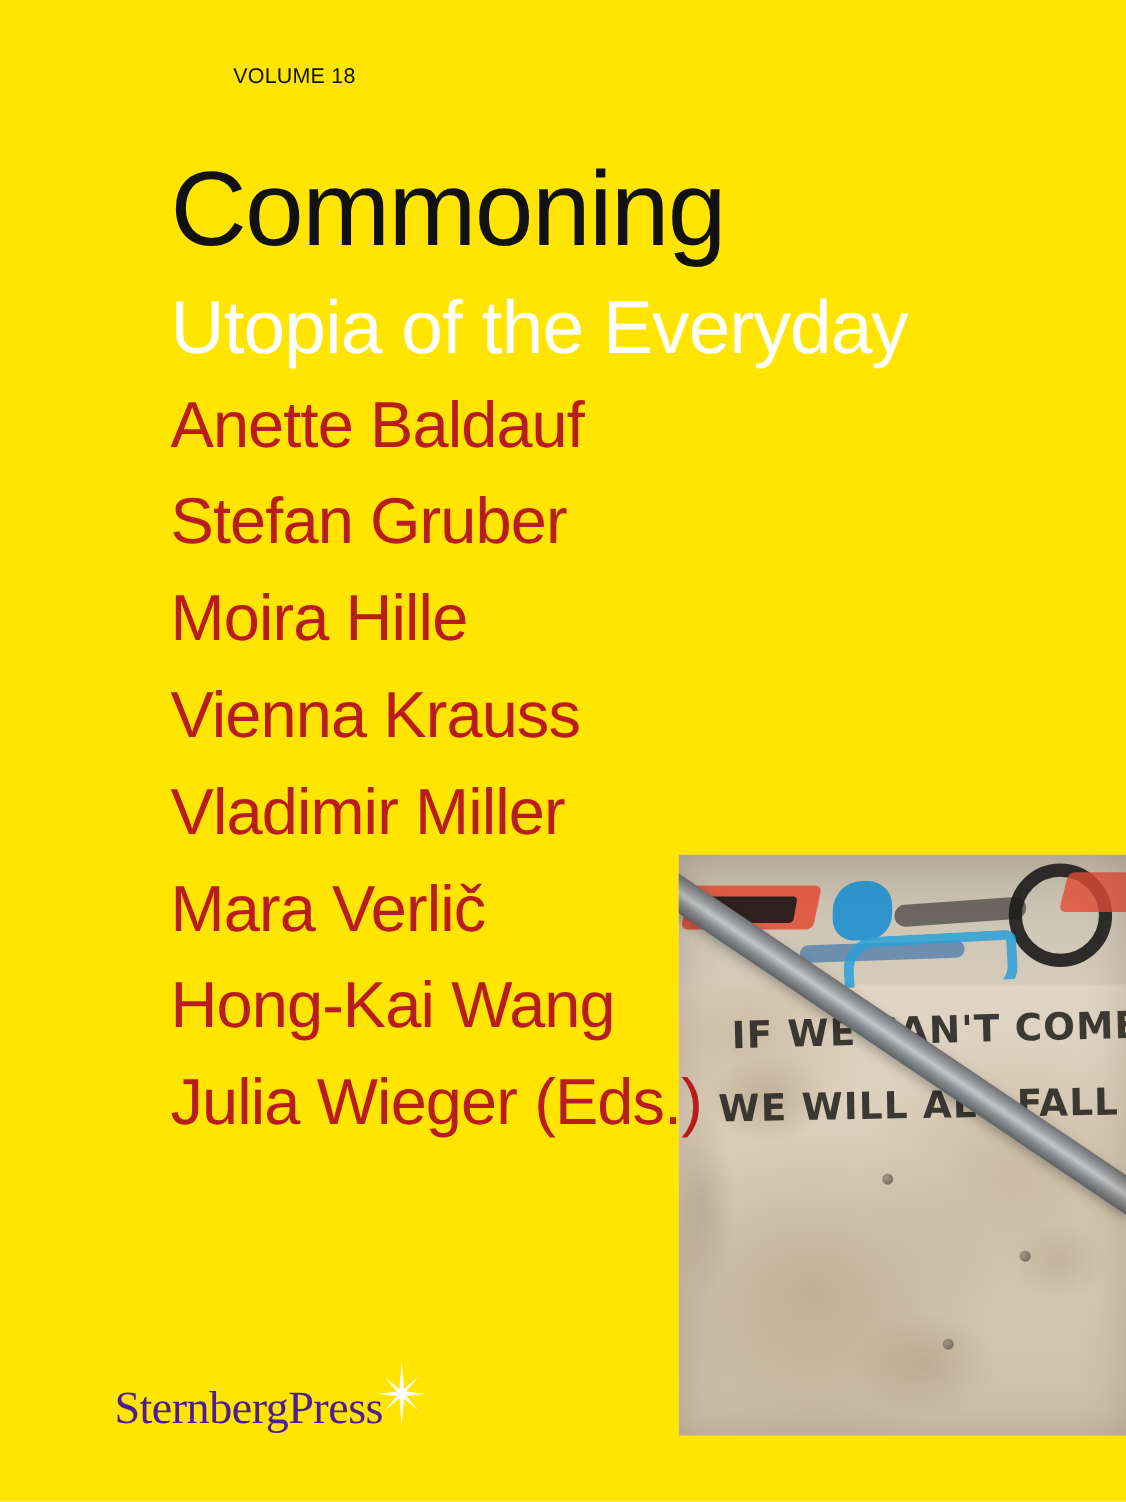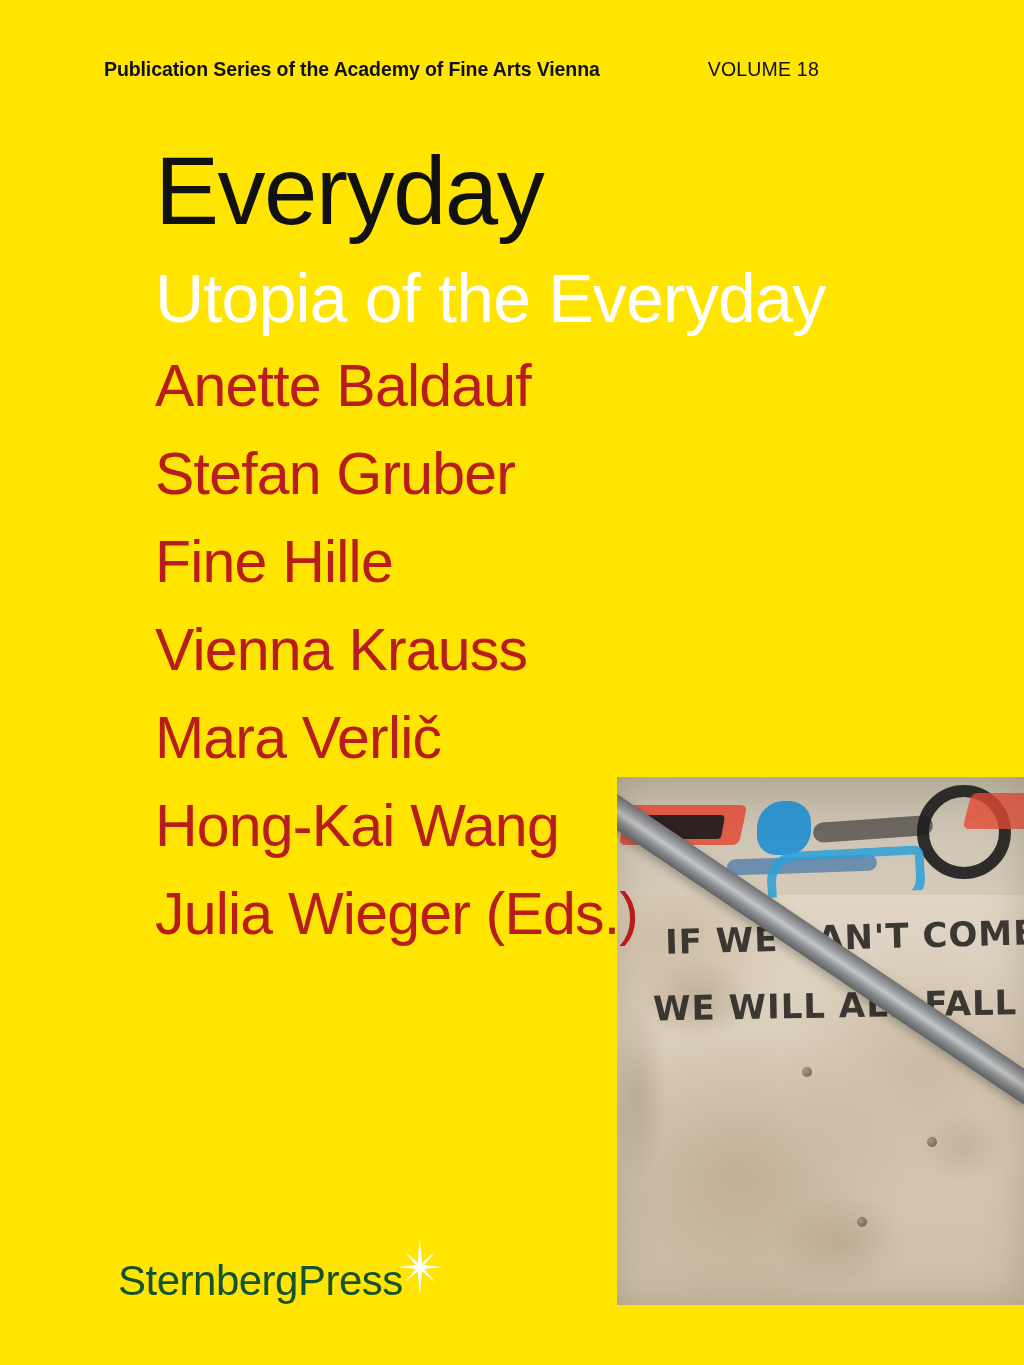--- a/index.html
+++ b/index.html
@@ -198,26 +198,25 @@
 
   
   .publisher {
     position: absolute;
     left: 104px;
     bottom: 62px;
     display: flex;
     align-items: flex-end;
   }
   .publisher-name {
-    font-family: Liberation Sans, sans-serif;
+    font-family: Liberation Serif, serif;
     font-size: 42px;
-    color: #14532d;
+    color: #4c1d95;
     letter-spacing: -0.5px;
     line-height: 44px;
-    margin-left: 14px;
   }
   .publisher-star {
     position: relative;
     width: 46px;
     height: 60px;
     margin-left: -6px;
     margin-bottom: 6px;
   }
   .publisher-star::before,
   .publisher-star::after {
@@ -247,21 +246,20 @@
   }
   .publisher-star .diag1 { transform: translate(-50%,-50%) rotate(45deg); }
   .publisher-star .diag2 { transform: translate(-50%,-50%) rotate(-45deg); }
 </style>
 </head>
 <body>
 
 <div class="cover">
 
   <div class="header">
-    <div class="header-series">Publication Series of the Academy of Fine Arts Vienna</div>
     <div class="header-volume">VOLUME 18</div>
   </div>
 
   <div class="photo">
     <div class="wall"></div>
     <div class="stains"></div>
     <div class="topband">
       <div class="g1"></div>
       <div class="g2"></div>
       <div class="g3"></div>
@@ -274,26 +272,27 @@
     <div class="hand hand1">IF WE CAN'T COME</div>
     <div class="hand hand2">WE WILL ALL FALL A</div>
     <div class="bolt" style="left:185px; top:290px;"></div>
     <div class="bolt" style="left:310px; top:360px;"></div>
     <div class="bolt" style="left:240px; top:440px;"></div>
     <div class="pole"></div>
     <div class="edge-shadow"></div>
   </div>
 
   <div class="title-block">
-    <div class="title-line">Everyday</div>
+    <div class="title-line">Commoning</div>
     <div class="subtitle-line">Utopia of the Everyday</div>
     <div class="editor-line">Anette Baldauf</div>
     <div class="editor-line">Stefan Gruber</div>
-    <div class="editor-line">Fine Hille</div>
+    <div class="editor-line">Moira Hille</div>
     <div class="editor-line">Vienna Krauss</div>
+    <div class="editor-line">Vladimir Miller</div>
     <div class="editor-line">Mara Verlič</div>
     <div class="editor-line">Hong-Kai Wang</div>
     <div class="editor-line">Julia Wieger (Eds.)</div>
   </div>
 
   <div class="publisher">
     <div class="publisher-name">SternbergPress</div>
     <div class="publisher-star">
       <span class="diag1"></span>
       <span class="diag2"></span>

